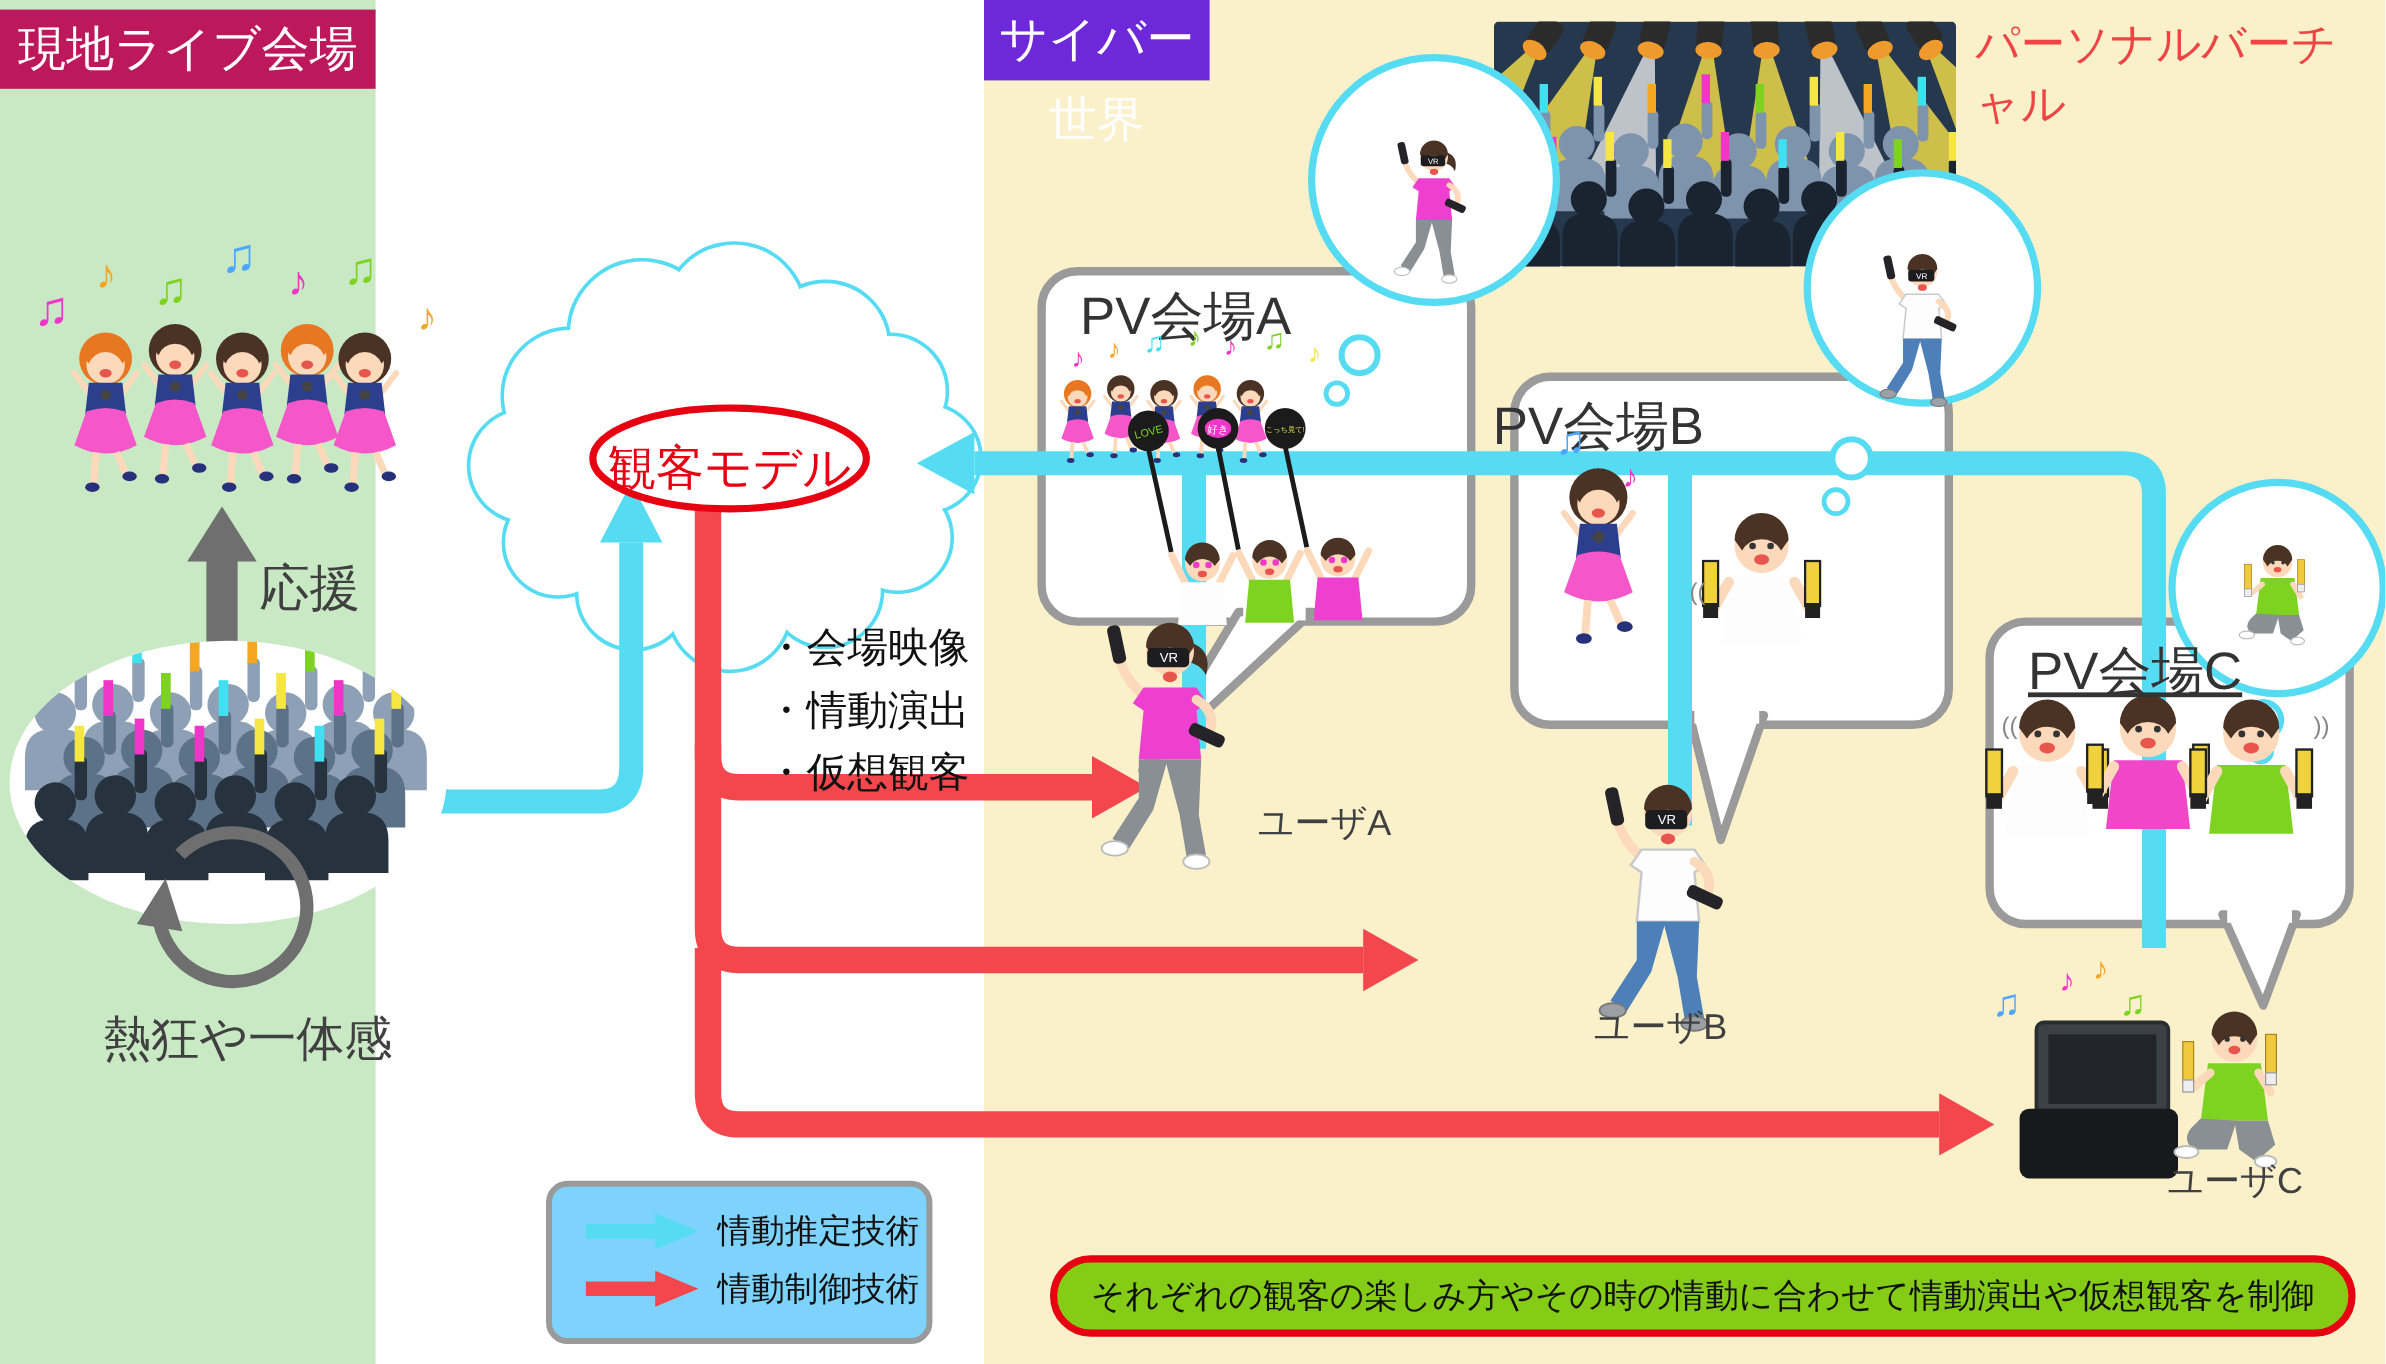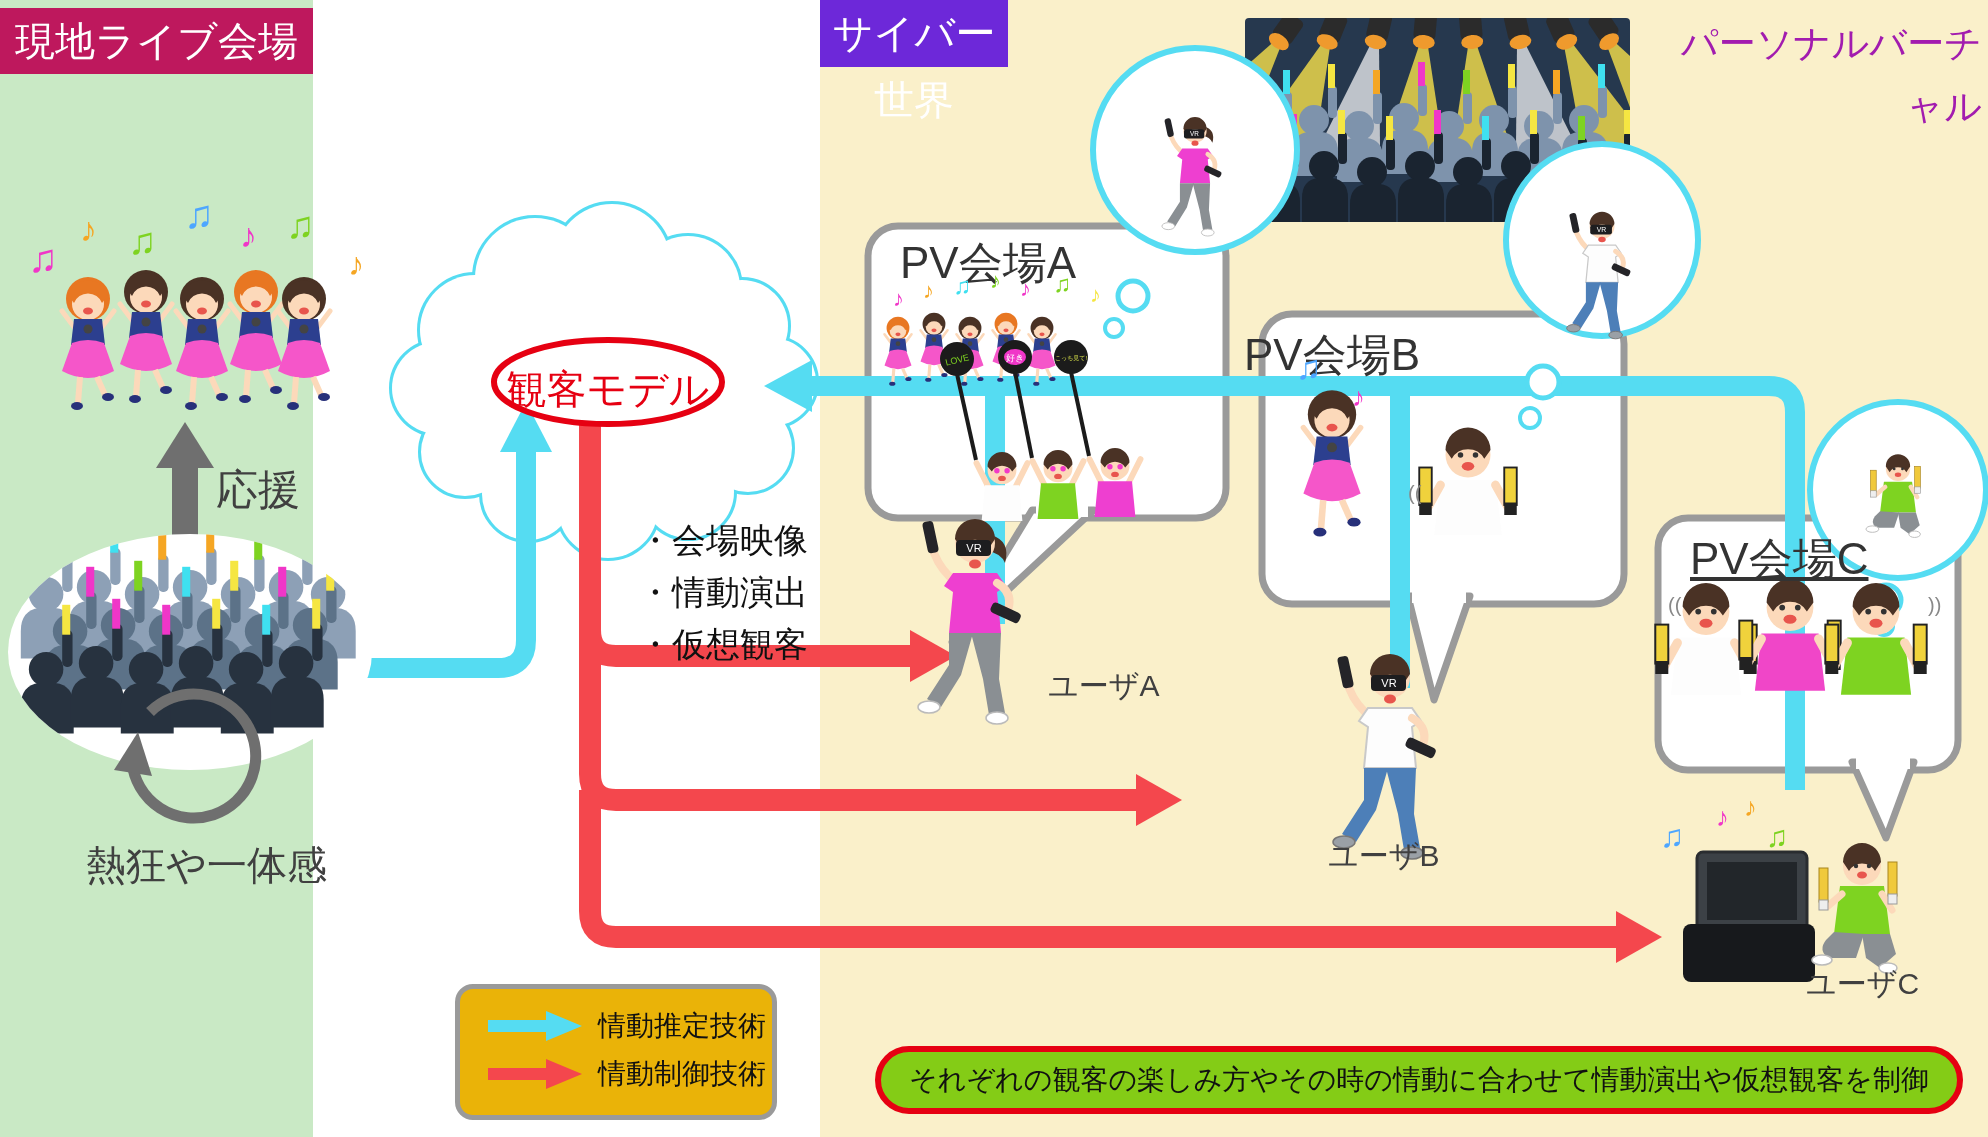--- a/index.html
+++ b/index.html
@@ -4,32 +4,32 @@
 <style>
   html,body{margin:0;padding:0;background:#fff;font-family:"Liberation Sans","DejaVu Sans",sans-serif;}
   .canvas{position:relative;width:1988px;height:1137px;background:#fff;overflow:hidden;}
   .abs{position:absolute;}
   .panel-live{left:0;top:0;width:313px;height:1137px;background:#c9e9c5;}
   .header-live{left:0;top:8px;width:313px;height:66px;background:#be185d;color:#fff;
     font-size:40px;line-height:66px;text-align:center;z-index:2;}
   .panel-cyber{left:820px;top:0;width:1168px;height:1137px;background:#faf0ca;}
   .header-cyber{left:820px;top:0;width:188px;height:67px;background:#6d28d9;color:#fff;
     font-size:40px;line-height:67px;text-align:center;z-index:2;}
-  .pv-title{left:1646px;top:12px;width:336px;color:#a21caf;font-size:37px;line-height:63px;z-index:2;text-align:right;}
+  .pv-title{left:1646px;top:12px;width:336px;color:#ef4444;font-size:37px;line-height:50px;z-index:2;}
   svg.layer{left:0;top:0;z-index:1;}
   .lbl{z-index:2;color:#404040;white-space:nowrap;}
   .model-label{left:492px;top:362px;width:232px;text-align:center;font-size:40px;color:#e60012;z-index:2;}
   .bullets{left:638px;top:514px;font-size:34px;line-height:52px;color:#111;z-index:2;}
   .room-label{font-size:44px;color:#333;}
   .user-label{font-size:30px;}
   .cheer-label{left:216px;top:462px;font-size:42px;}
   .unity-label{left:86px;top:838px;font-size:40px;}
   .note-box{left:875px;top:1046px;width:1076px;height:56px;background:#84cc16;border:6px solid #e60012;
     border-radius:34px;text-align:center;font-size:28px;line-height:56px;color:#111;z-index:3;white-space:nowrap;}
-  .legend-box{left:455px;top:984px;width:312px;height:118px;background:#eab308;border:5px solid #9a9a9a;
+  .legend-box{left:455px;top:984px;width:312px;height:118px;background:#7dd3fc;border:5px solid #9a9a9a;
     border-radius:18px;z-index:3;padding-top:8px;}
   .legend-row{display:flex;align-items:center;gap:14px;padding:10px 0 0 28px;}
   .legend-row span{font-size:28px;color:#111;}
   .note-glyph{z-index:2;line-height:1;}
 </style>
 </head>
 <body>
 
 <div class="canvas">
 

